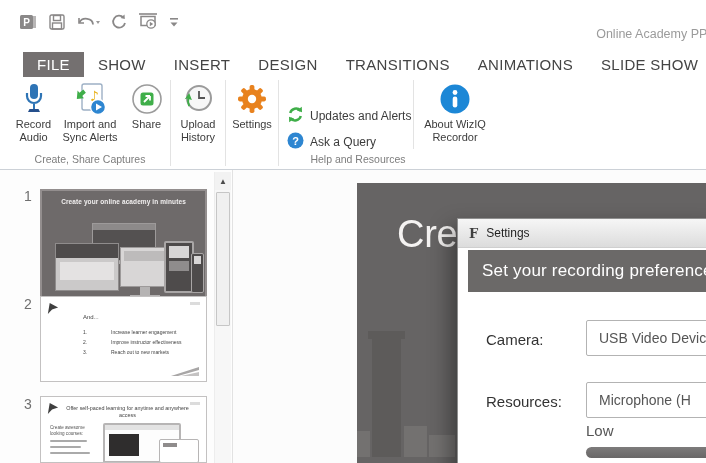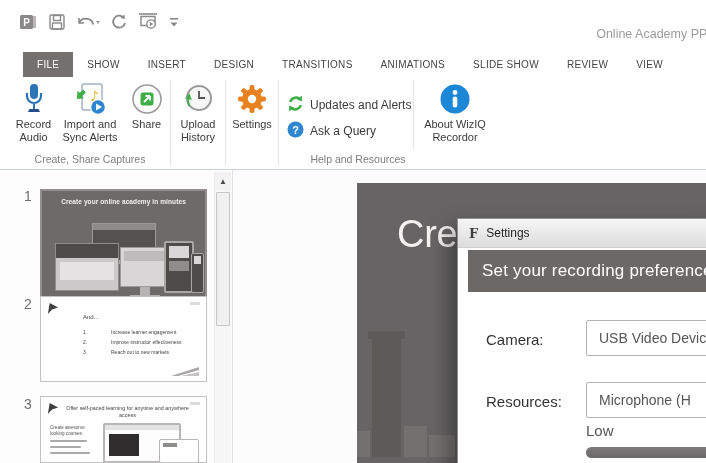--- a/index.html
+++ b/index.html
@@ -8,33 +8,33 @@
     background:#ffffff;font-family:"Liberation Sans", sans-serif;
     -webkit-font-smoothing:antialiased;
   }
   
   .titlebar{position:absolute;top:0;left:0;right:0;height:52px;background:#fff;}
   .qat{position:absolute;left:20px;top:13px;display:flex;align-items:center;gap:11px;}
   .qat .qbtn{display:flex;align-items:center;justify-content:center;cursor:default;}
   .doc-title{position:absolute;right:-9px;top:27px;font-size:12.5px;color:#9b9b9b;white-space:nowrap;}
   
   .tabbar{position:absolute;top:52px;left:0;right:0;height:25px;display:flex;padding-left:23px;background:#fff;}
-  .tab{font-size:10px;color:#444;display:flex;align-items:center;padding:12px 14px;letter-spacing:.3px;white-space:nowrap;}
+  .tab{font-size:15px;color:#444;display:flex;align-items:center;padding:12px 14px;letter-spacing:.3px;white-space:nowrap;}
   .tab.selected{background:#747070;color:#fff;}
   
   .ribbon{position:absolute;top:77px;left:0;right:0;height:93px;background:#fff;
     border-bottom:1px solid #ccd1d7;display:flex;align-items:stretch;padding-left:10px;box-sizing:border-box;}
   .rgroup{display:flex;flex-direction:column;position:relative;}
   .btnrow{display:flex;flex:1;align-items:stretch;}
   .glabel{height:17px;font-size:10.5px;color:#7d7d7d;text-align:center;white-space:nowrap;line-height:14px;}
   .rsep{width:1px;background:#e3e3e3;margin:3px 0 3px;}
   .bigbtn{display:flex;flex-direction:column;align-items:center;padding-top:3px;cursor:default;}
   .bigbtn .bicon{height:38px;display:flex;align-items:center;justify-content:center;}
   .bigbtn .blabel{font-size:11px;line-height:13px;color:#3c3c3c;text-align:center;}
-  .smallcol{display:flex;flex-direction:column;justify-content:center;padding:6px 8px 0 8px;gap:6px;width:118px;}
+  .smallcol{display:flex;flex-direction:column;justify-content:flex-end;padding:6px 8px 0 8px;gap:6px;width:118px;}
   .smallbtn{display:flex;align-items:center;gap:6px;font-size:12px;color:#3c3c3c;white-space:nowrap;cursor:default;}
   .g4-label{position:absolute;bottom:0;left:0;width:158px;height:17px;font-size:10.5px;color:#7d7d7d;text-align:center;line-height:14px;}
   
   .content{position:absolute;top:170px;left:0;right:0;bottom:0;background:#fff;}
   .thumb-panel{position:absolute;left:0;top:0;width:232px;bottom:0;background:#fdfdfd;border-right:1px solid #e2e2e2;}
   .scrollbar{position:absolute;right:1px;top:2px;width:16px;bottom:0;background:#f7f7f7;border-left:1px solid #ededed;}
   .scroll-up{height:18px;display:flex;align-items:center;justify-content:center;font-size:8px;color:#4a4a4a;background:#f2f2f2;}
   .scroll-thumb{position:absolute;top:20px;left:1px;right:1px;height:132px;background:#f0f0f0;border:1px solid #c6c6c6;border-radius:1px;}
   .slide-num{position:absolute;left:24px;font-size:14px;color:#6f6f6f;}
   .thumb{position:absolute;left:40px;width:167px;box-sizing:border-box;cursor:default;overflow:hidden;}

